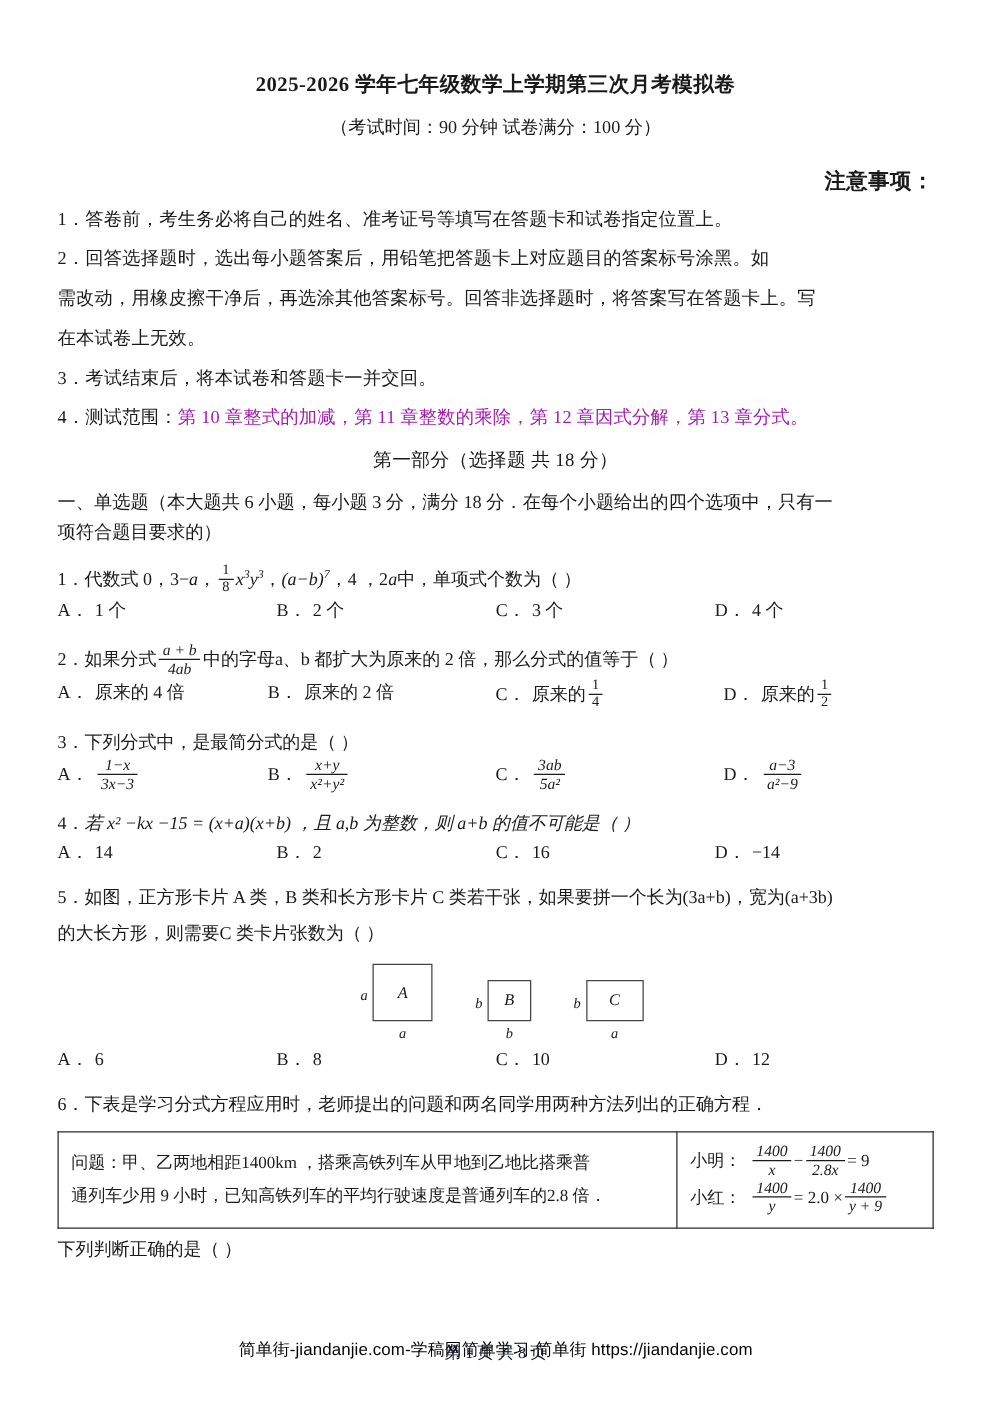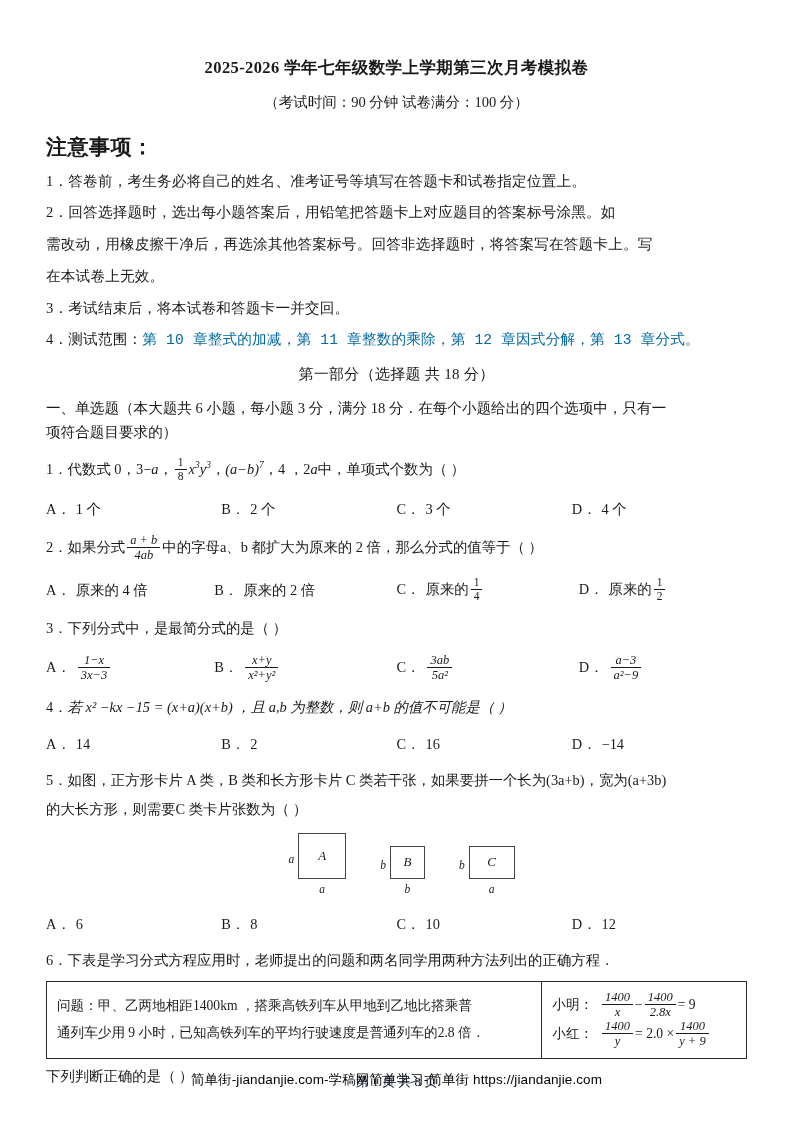--- a/index.html
+++ b/index.html
@@ -29,31 +29,32 @@
     line-height:1.5;
   }
   .doc-subtitle{
     text-align:center;
     font-size:14.5px;
     margin:11px 0 0 0;
     line-height:1.5;
   }
   .notice-title{
     font-weight:bold;
-    font-size:21px;
+    font-size:17px;
     margin:19px 0 0 0;
     letter-spacing:.5px;
+    text-align:right;
   }
   .notice-line{
     font-size:14.6px;
     line-height:1.56;
     margin:9px 0 0 0;
     letter-spacing:.2px;
   }
-  .red{color:#0369a1;font-family:Liberation Mono, monospace;}
+  .red{color:#a21caf;}
   .part-title{
     text-align:center;
     font-size:15px;
     margin:13px 0 0 0;
     letter-spacing:.3px;
   }
   .sec-head{
     font-size:14.6px;
     line-height:1.62;
     margin:13px 0 0 0;
@@ -63,22 +64,22 @@
   .q{
     font-size:14.4px;
     line-height:1.6;
     margin:13px 0 0 0;
   }
   .q-body{margin:0;}
   .q-cont{margin:6px 0 0 0;}
   .opts{
     display:flex;
     font-size:14.4px;
-    margin:14px 0 0 0;
-    align-items:center;
+    margin:0 0 0 0;
+    align-items:flex-start;
   }
   .opts > div{flex:0 0 25%;}
   .opts.wide > div:nth-child(1){flex:0 0 24%;}
   .opts.wide > div:nth-child(2){flex:0 0 26%;}
   .opts.wide > div:nth-child(3){flex:0 0 26%;}
   .opts.wide > div:nth-child(4){flex:0 0 24%;}
   .opt-lbl{margin-right:5px;}
   
   .mi{font-style:italic;font-family:"Liberation Serif",serif;}
   .frac{

